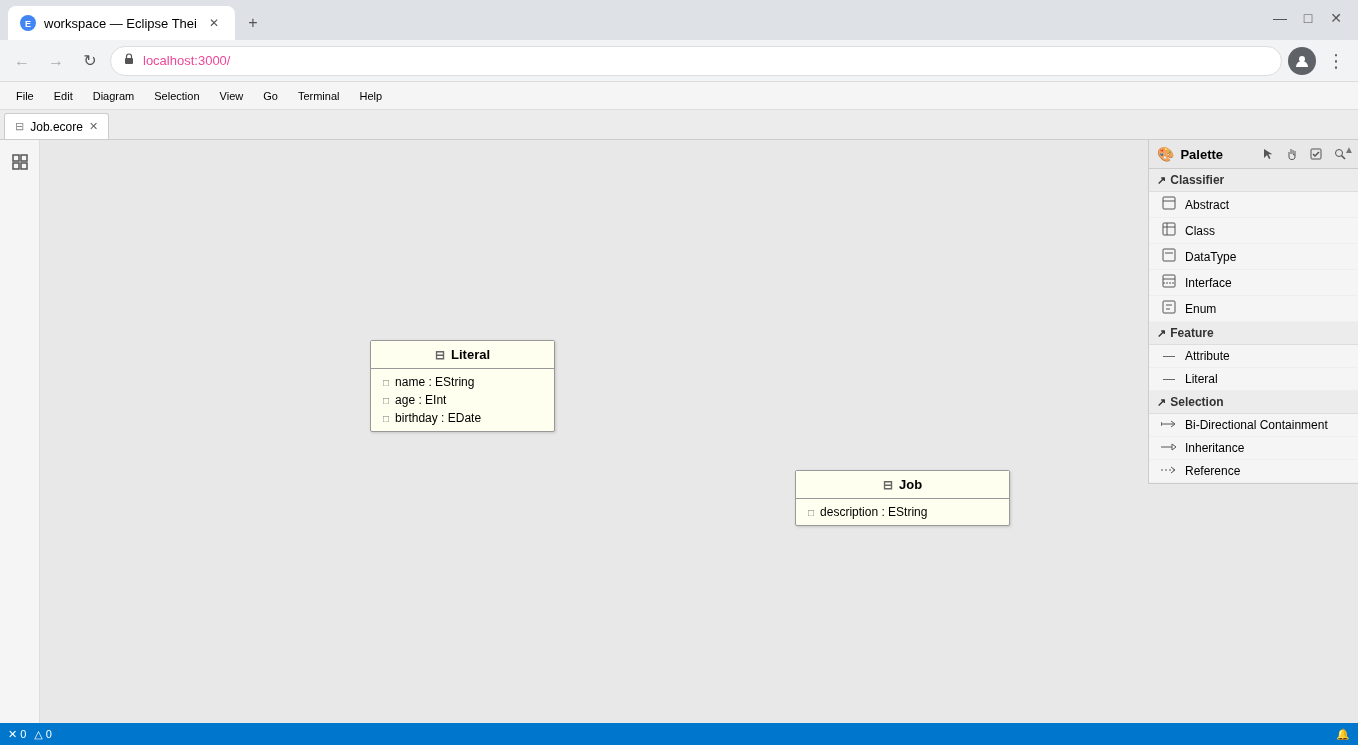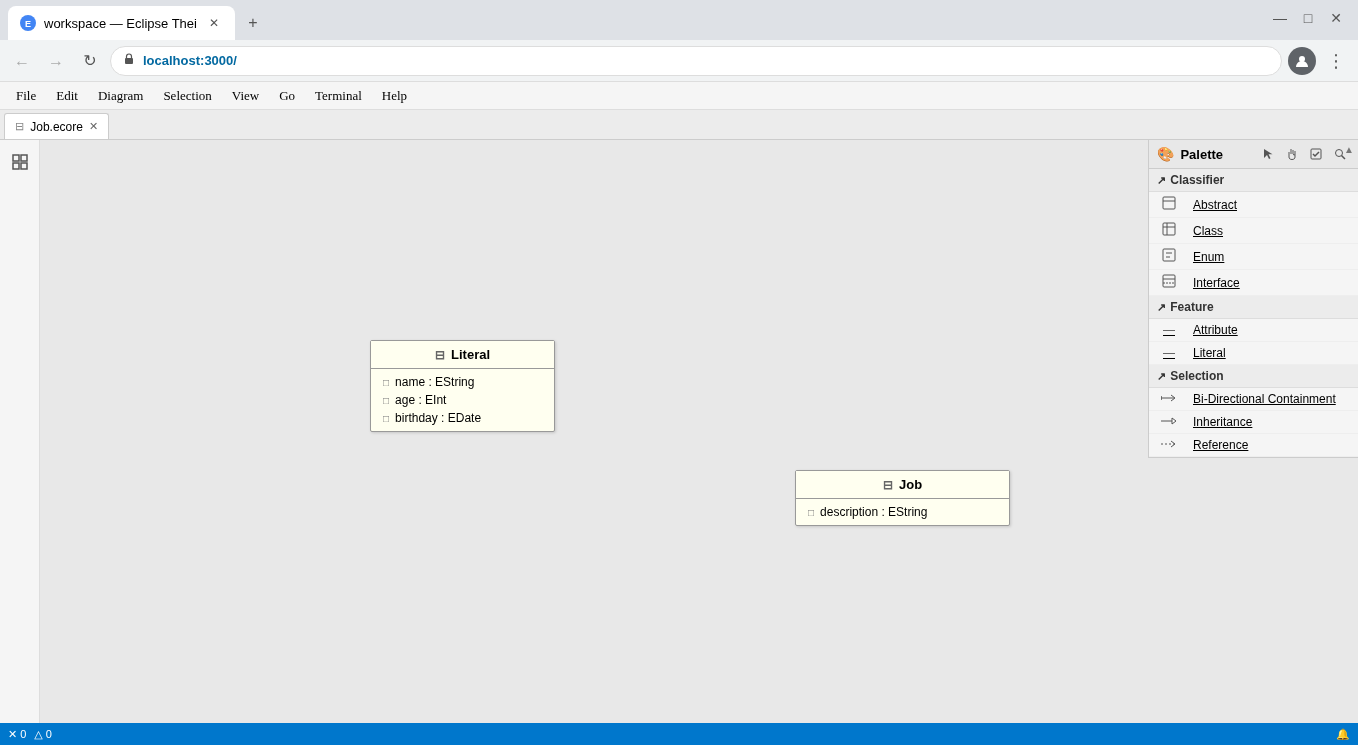--- a/index.html
+++ b/index.html
@@ -104,21 +104,21 @@
       border: 1px solid #ddd;
       border-radius: 15px;
       display: flex;
       align-items: center;
       padding: 0 12px;
       gap: 8px;
       font-size: 13px;
     }
 
     .address-bar .lock-icon { color: #555; font-size: 12px; }
-    .address-bar .url-text { color: #0369a1; font-weight: bold; }
+    .address-bar .url-text { color: #ec4899; }
 
     .profile-btn {
       width: 28px;
       height: 28px;
       border-radius: 50%;
       background: #5f6368;
       display: flex;
       align-items: center;
       justify-content: center;
       color: white;
@@ -161,24 +161,23 @@
       height: 28px;
       display: flex;
       align-items: center;
       padding: 0 8px;
       border-bottom: 1px solid #ddd;
       gap: 4px;
     }
 
     .menu-item {
       padding: 2px 8px;
-      font-size: 13px;
+      font-size: 11px;
       cursor: pointer;
       border-radius: 3px;
-      font-family: Liberation Serif, serif;
     }
 
     .editor-tab-bar {
       background: #ececec;
       height: 30px;
       display: flex;
       align-items: flex-end;
       padding-left: 4px;
       border-bottom: 1px solid #ccc;
     }
@@ -332,25 +331,24 @@
       border-bottom: 1px solid #ddd;
       display: flex;
       align-items: center;
       gap: 4px;
     }
 
     .palette-item {
       padding: 4px 12px;
       display: flex;
       align-items: center;
-      gap: 16px;
+      gap: 8px;
       cursor: pointer;
       font-size: 12px;
       border-bottom: 1px solid #eee;
-      text-decoration: underline;
     }
 
     .palette-item-icon {
       font-size: 12px;
       color: #555;
       width: 16px;
       text-align: center;
     }
 
     
@@ -541,34 +539,43 @@
                   <line x1="1" y1="5" x2="13" y2="5" stroke="#555" stroke-width="1"></line>
                   <line x1="5" y1="1" x2="5" y2="13" stroke="#555" stroke-width="1"></line>
                 </svg>
             </span>
             <span>Class</span>
           </div>
           <div class="palette-item">
             <span class="palette-item-icon">
               <svg width="14" height="14" viewBox="0 0 14 14">
                   <rect x="1" y="1" width="12" height="12" rx="1" stroke="#555" stroke-width="1" fill="none"></rect>
-                  <path d="M4 5 h6 M4 9 h4" stroke="#555" stroke-width="1"></path>
-                </svg>
-            </span>
-            <span>Enum</span>
+                  <path d="M3 5 h8" stroke="#555" stroke-width="1"></path>
+                </svg>
+            </span>
+            <span>DataType</span>
           </div>
           <div class="palette-item">
             <span class="palette-item-icon">
               <svg width="14" height="14" viewBox="0 0 14 14">
                   <rect x="1" y="1" width="12" height="12" rx="1" stroke="#555" stroke-width="1" fill="none"></rect>
                   <line x1="1" y1="5" x2="13" y2="5" stroke="#555" stroke-width="1"></line>
                   <line x1="1" y1="9" x2="13" y2="9" stroke="#555" stroke-width="1" stroke-dasharray="2,1"></line>
                 </svg>
             </span>
             <span>Interface</span>
+          </div>
+          <div class="palette-item">
+            <span class="palette-item-icon">
+              <svg width="14" height="14" viewBox="0 0 14 14">
+                  <rect x="1" y="1" width="12" height="12" rx="1" stroke="#555" stroke-width="1" fill="none"></rect>
+                  <path d="M4 5 h6 M4 9 h4" stroke="#555" stroke-width="1"></path>
+                </svg>
+            </span>
+            <span>Enum</span>
           </div>
 
           <div class="palette-section-header">
             <span style="font-size:11px;">↗</span>
             <span>Feature</span>
           </div>
           <div class="palette-item">
             <span class="palette-item-icon">—</span>
             <span>Attribute</span>
           </div>

